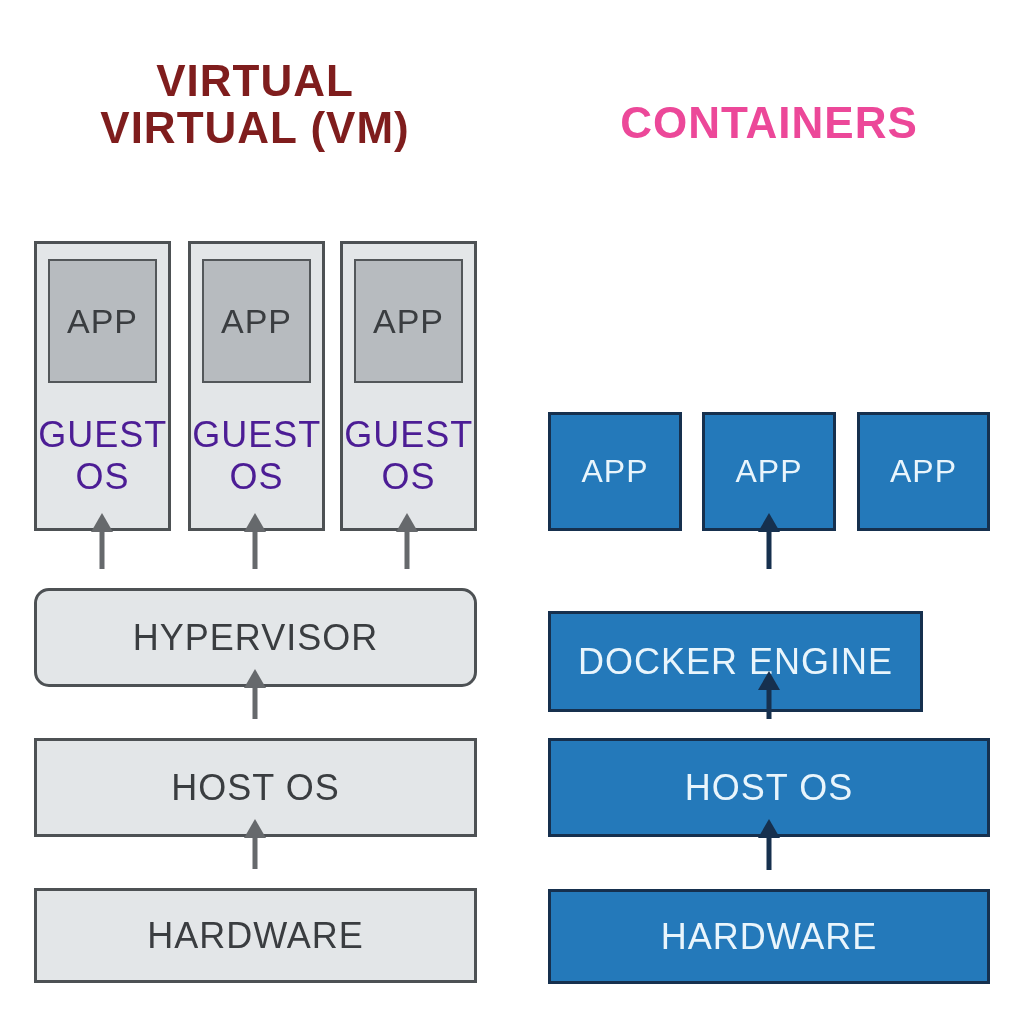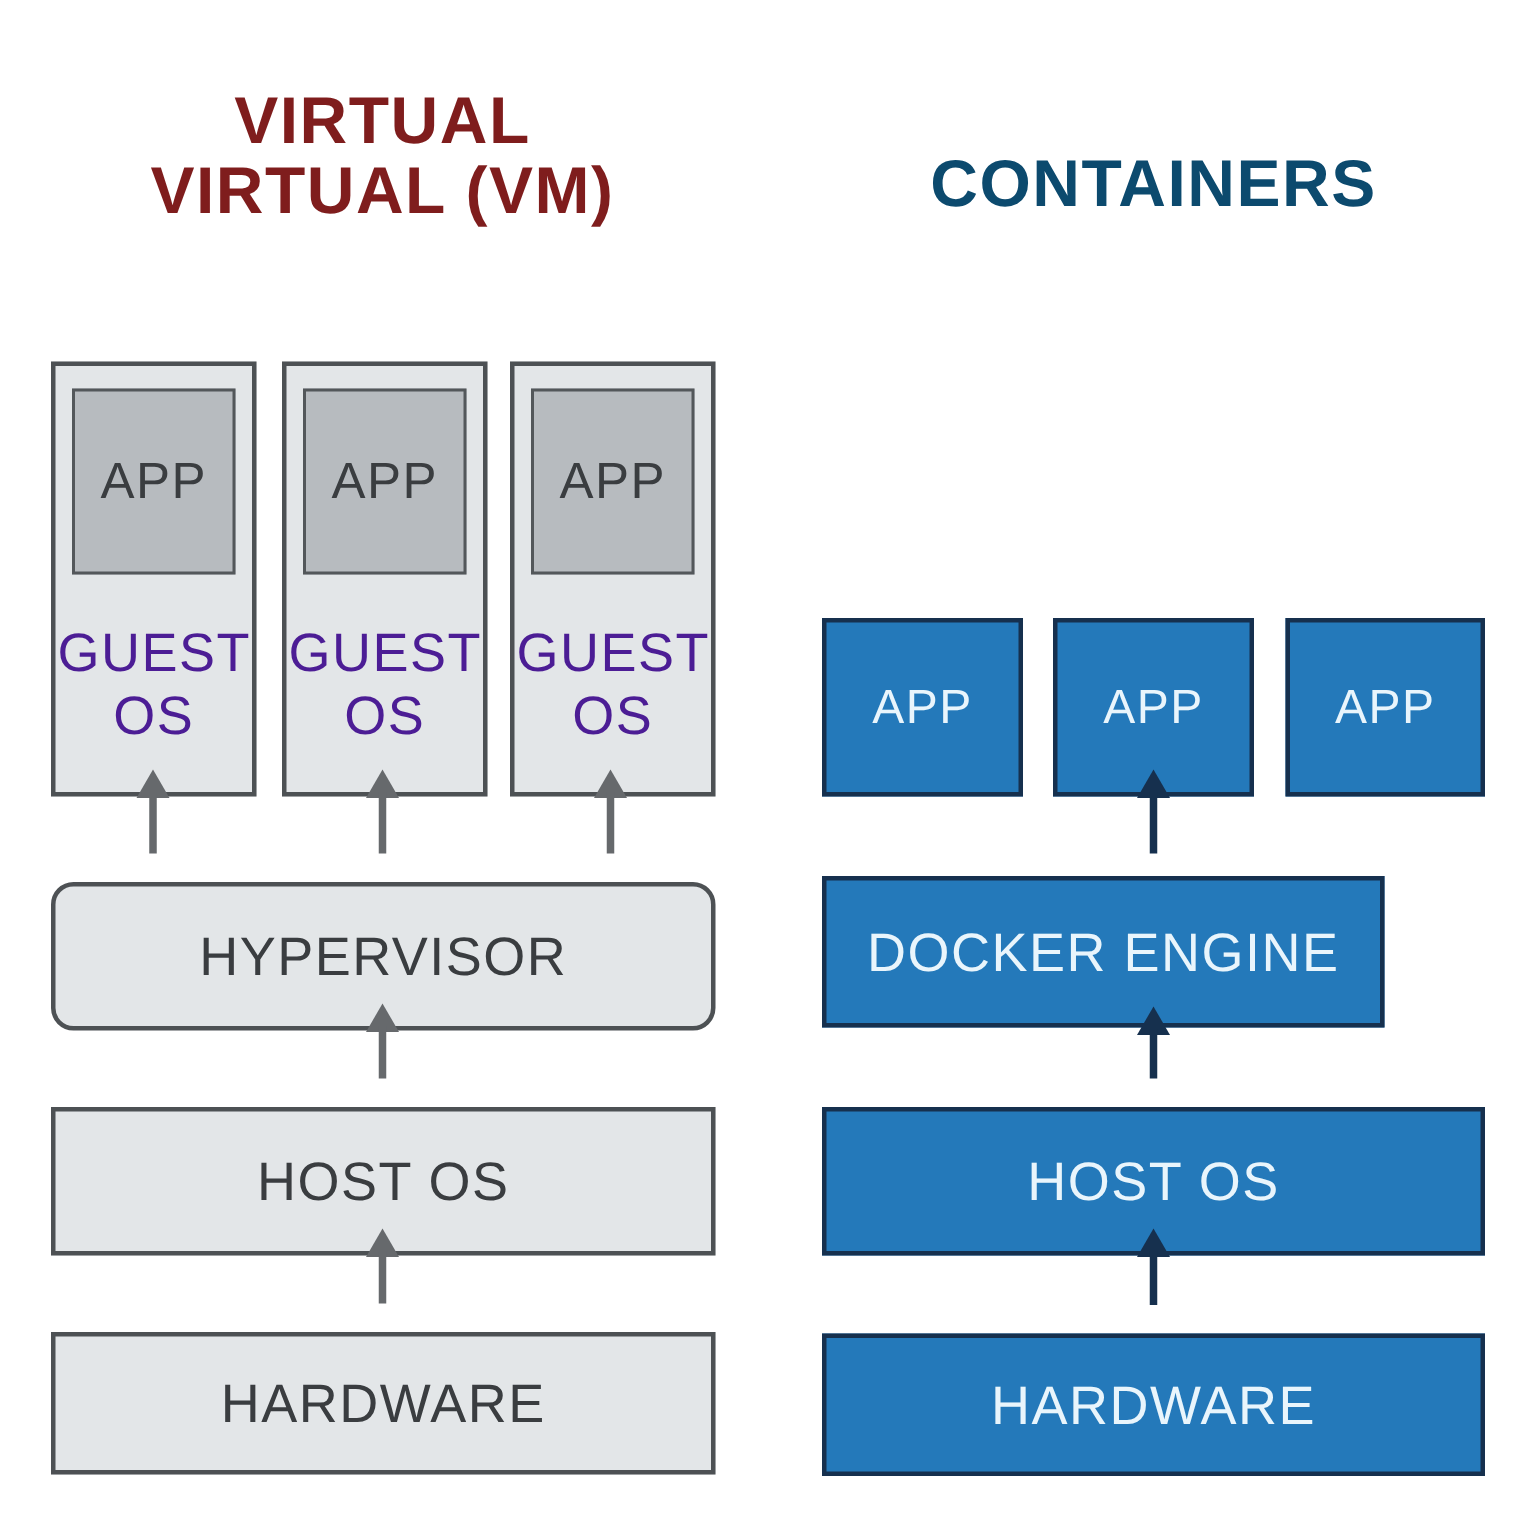--- a/index.html
+++ b/index.html
@@ -2,21 +2,21 @@
 <html><head>
 <meta charset="utf-8">
 <style>
   html,body{margin:0;padding:0;background:#ffffff;}
   body{font-family:"Liberation Sans", sans-serif;}
   #canvas{position:relative;width:1024px;height:1024px;background:#ffffff;overflow:hidden;}
 
   
   .title{position:absolute;text-align:center;font-weight:700;font-size:44px;line-height:47px;letter-spacing:1px;}
   #vm-title{left:15px;top:57px;width:480px;color:#7f1d1d;}
-  #container-title{left:548px;top:99px;width:442px;color:#0c4a6e;}
+  #container-title{left:548px;top:99px;width:442px;color:#ec4899;}
 
   
   .box{position:absolute;box-sizing:border-box;display:flex;align-items:center;justify-content:center;margin-top:19px;}
   .gray-box{background:#e3e6e8;border:3px solid #4d5154;color:#3a3d40;}
   .blue-box{background:#2479ba;border:3px solid #16304e;color:#e9f5fc;}
   .layer-label{font-size:36px;letter-spacing:1px;text-align:center;}
 
   
   .vm-box{display:flex;flex-direction:column;align-items:center;justify-content:flex-start;
           top:222px;height:290px;width:137px;}
@@ -102,21 +102,21 @@
 
   <div class="box blue-box capp-box" style="left:548px;width:134px;">APP</div>
   <div class="box blue-box capp-box" style="left:702px;width:134px;">APP</div>
   <div class="box blue-box capp-box" style="left:857px;width:133px;">APP</div>
 
   <div class="arrow navy" style="left:757px;top:513px;height:56px;">
       <div class="head"></div>
       <div class="stem"></div>
     </div>
 
-  <div class="box blue-box" style="left:548px;top:565px;width:375px;height:101px;">
+  <div class="box blue-box" style="left:548px;top:592px;width:375px;height:101px;">
     <span class="layer-label">DOCKER ENGINE</span>
   </div>
 
   <div class="arrow navy" style="left:757px;top:671px;height:48px;">
       <div class="head"></div>
       <div class="stem"></div>
     </div>
 
   <div class="box blue-box" style="left:548px;top:719px;width:442px;height:99px;">
     <span class="layer-label">HOST OS</span>

